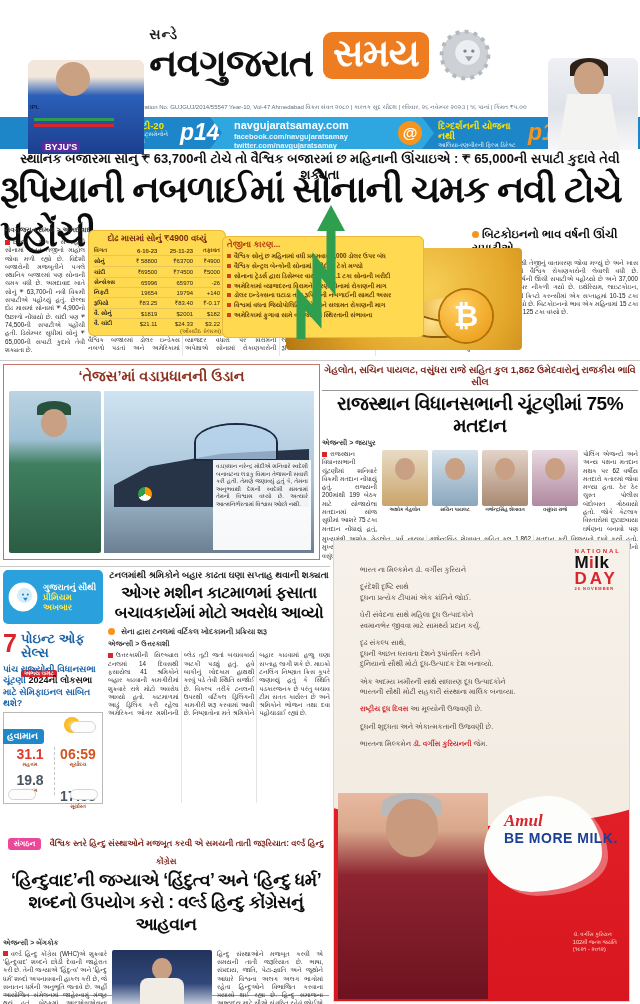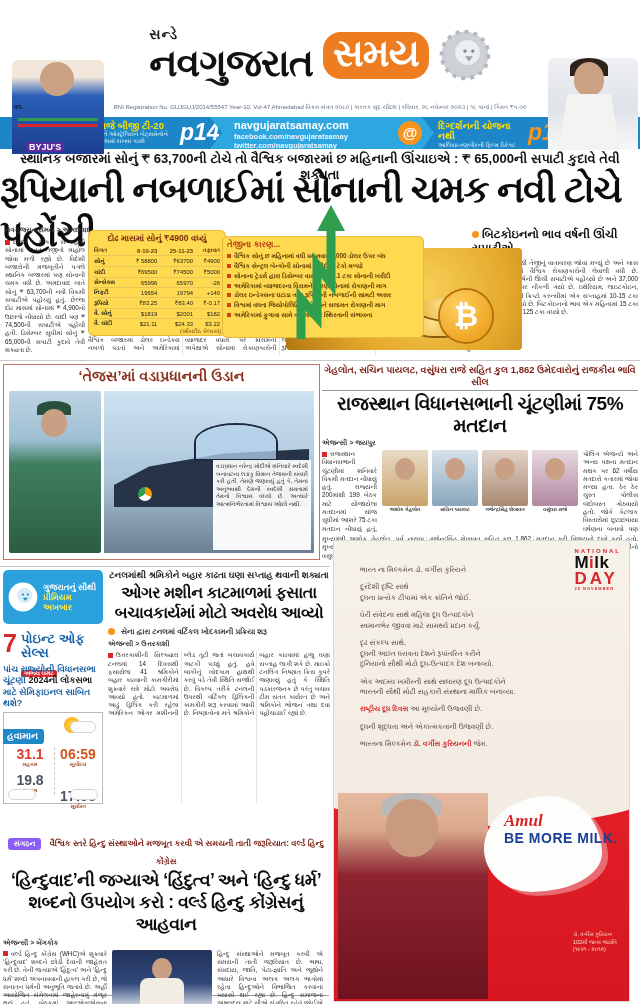--- a/index.html
+++ b/index.html
@@ -8,23 +8,23 @@
   .abs{position:absolute;}
   .jt{text-align:justify;}
   .prelines{white-space:pre-line;}
   .sq{display:inline-block;width:5px;height:5px;background:#d7262c;margin-right:3px;vertical-align:middle;}
   
   .mast-row{position:absolute;top:26px;left:0;width:640px;display:flex;align-items:center;justify-content:center;gap:10px;}
   .mast-col{display:flex;flex-direction:column;align-items:flex-start;}
   .sunday{font-size:14px;font-weight:bold;letter-spacing:1px;}
   .t-black{font-size:38px;font-weight:900;letter-spacing:-1px;color:#111;line-height:1.1;}
   .t-orange{font-size:38px;font-weight:900;letter-spacing:-1px;color:#fff;background:#ee7c21;
-            padding:0 10px 3px 10px;border-radius:18px;line-height:1.15;text-align:right;}
+            padding:0 10px 3px 10px;border-radius:9px;line-height:1.15;text-align:right;}
   .regline{top:104px;left:0;width:640px;text-align:center;font-size:6px;color:#5e6f82;}
-  .cricketer{left:12px;top:60px;width:92px;height:94px;z-index:5;border-radius:6px 6px 0 0;
+  .cricketer{left:28px;top:60px;width:116px;height:94px;z-index:5;border-radius:6px 6px 0 0;
              background:linear-gradient(180deg,#f2e7da 0%,#f2e7da 18%,#2b5fb8 38%,#1c3f8f 100%);}
   .cric-head{position:absolute;left:28px;top:2px;width:34px;height:34px;border-radius:50%;background:#caa183;}
   .cric-stripe{position:absolute;left:6px;top:58px;width:80px;height:3px;background:#2e9e4e;}
   .cric-stripe2{position:absolute;left:6px;top:64px;width:80px;height:3px;background:#d7262c;}
   .ipl-txt{position:absolute;left:2px;top:44px;font-size:6px;color:#0d1f4d;font-weight:bold;}
   .byjus-txt{position:absolute;left:14px;bottom:2px;font-size:9px;font-weight:900;color:#fff;
              background:#5a2ca0;padding:0 3px;border-radius:2px;}
   .alia{left:548px;top:58px;width:90px;height:92px;z-index:5;border-radius:6px 6px 0 0;
         background:linear-gradient(180deg,#eef0f4 0%,#dfe2e8 55%,#f7f8fa 100%);}
   .alia-head{position:absolute;left:26px;top:4px;width:30px;height:34px;border-radius:50% 50% 45% 45%;background:#caa183;}
@@ -147,21 +147,21 @@
           background:linear-gradient(180deg,#e8b9a0 0%,#d9a88b 18%,#8d2430 40%,#6e1220 100%);}
   .kur-head{position:absolute;left:48px;top:6px;width:52px;height:58px;border-radius:48%;background:#c99a7d;}
   .kur-hair{position:absolute;left:44px;top:0px;width:60px;height:22px;border-radius:50% 50% 0 0;background:#b9b9b9;}
   .splash{position:absolute;left:150px;top:255px;width:118px;height:96px;background:#fdfdfb;
           border-radius:55% 45% 60% 40%/55% 60% 40% 45%;box-shadow:6px 4px 0 rgba(255,255,255,.35);}
   .amul-brand{font-family:"Liberation Serif",serif;font-style:italic;font-weight:bold;font-size:17px;color:#d7262c;}
   .amul-tag{font-size:14px;font-weight:900;color:#1b3f94;line-height:1.0;letter-spacing:0.5px;}
   .ad-credit{position:absolute;right:12px;top:390px;text-align:left;font-size:5.5px;color:#ffe3cf;line-height:1.4;}
   
   .hin{left:3px;top:832px;width:326px;height:163px;border-bottom:1px solid #9a9a9a;}
-  .tagchip{display:inline-block;background:#8b5cf6;color:#fff;font-size:7.5px;font-weight:bold;
+  .tagchip{display:inline-block;background:#ec4899;color:#fff;font-size:7.5px;font-weight:bold;
            padding:1px 6px;border-radius:3px;margin-right:4px;}
   .hin-kick{font-size:8.3px;font-weight:800;color:#7a1f14;}
   .hin-head{font-size:17.5px;font-weight:900;letter-spacing:-0.5px;color:#0c0c0c;text-align:center;line-height:1.25;margin-top:2px;}
   .hos-img{width:100px;height:56px;border-radius:2px;position:relative;overflow:hidden;
            background:linear-gradient(180deg,#21335c 0%,#31487a 60%,#cfd6e2 100%);}
   .hos-head{position:absolute;left:40px;top:8px;width:20px;height:22px;border-radius:50%;background:#c9a083;}
   .hos-body{position:absolute;left:28px;top:28px;width:44px;height:28px;border-radius:8px 8px 0 0;background:#f2ede4;}
   .green-arrow{left:293px;top:203px;z-index:3;}
 </style>
 </head>

